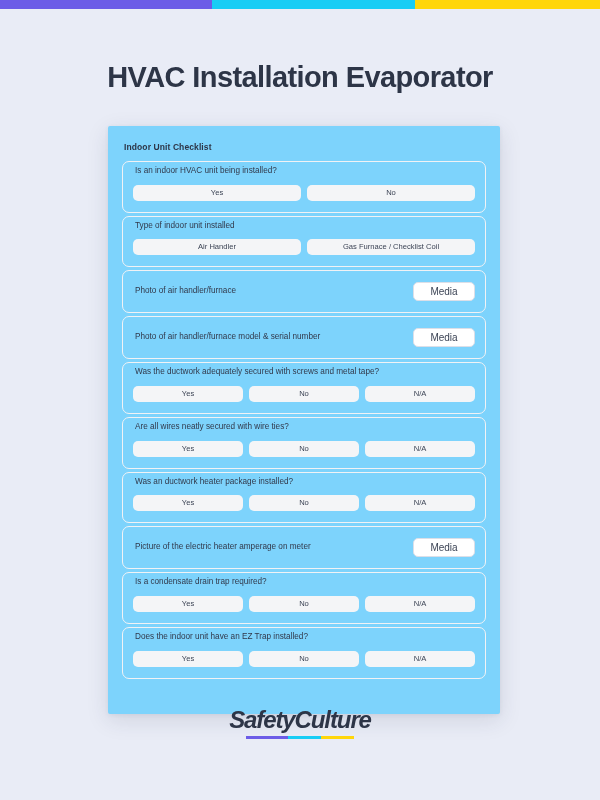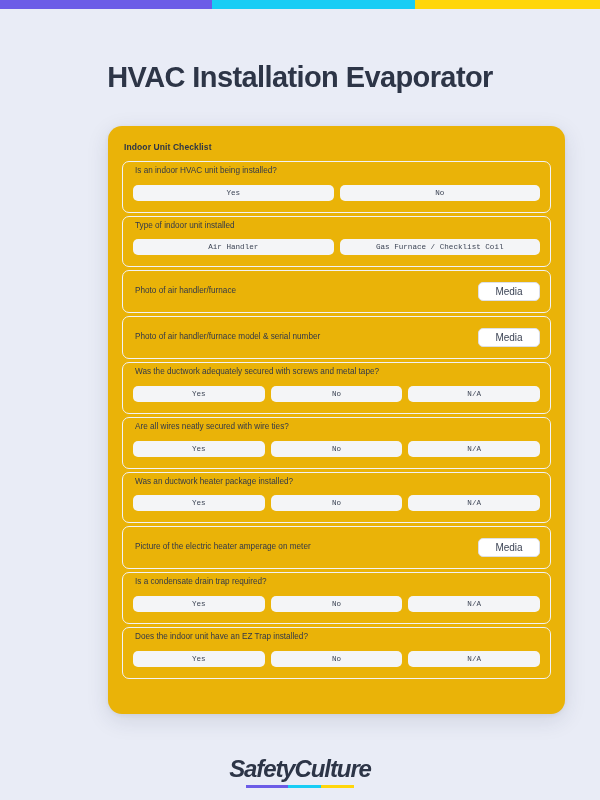--- a/index.html
+++ b/index.html
@@ -36,24 +36,24 @@
     color: #2d3547;
     margin-top: 52px;
     font-family: "Liberation Sans", sans-serif;
   }
 
   
   .doc-card {
     position: absolute;
     left: 108px;
     top: 126px;
-    width: 457px;
+    width: 392px;
     height: 588px;
-    background: #eab308;
-    border-radius: 14px;
+    background: #7dd3fc;
+    border-radius: 2px;
     box-shadow: 0 6px 22px rgba(40, 50, 80, 0.13),
                 0 1px 4px rgba(40, 50, 80, 0.07);
     overflow: hidden;
   }
 
   .card-inner {
     padding: 14px 14px 0 14px;
   }
 
   .section-title {
@@ -86,21 +86,20 @@
     margin-bottom: 8px;
     margin-left: 2px;
   }
   .media-row .q-text {
     margin-bottom: 0;
   }
 
   .opt-row {
     display: flex;
     gap: 6px;
-    font-family: Liberation Mono, monospace;
   }
   .opt {
     flex: 1;
     background: #f4f5f7;
     border-radius: 5px;
     height: 16px;
     line-height: 16px;
     text-align: center;
     font-size: 7.6px;
     color: #3c4455;
@@ -117,21 +116,21 @@
     font-size: 10px;
     color: #3c4455;
     flex: 0 0 auto;
   }
 
   
   .footer-logo {
     position: absolute;
     left: 0;
     right: 0;
-    top: 755px;
+    top: 706px;
     text-align: center;
   }
   .logo-wrap {
     display: inline-block;
     position: relative;
     padding-bottom: 6px;
   }
   .logo-text {
     font-size: 24px;
     font-weight: bold;

